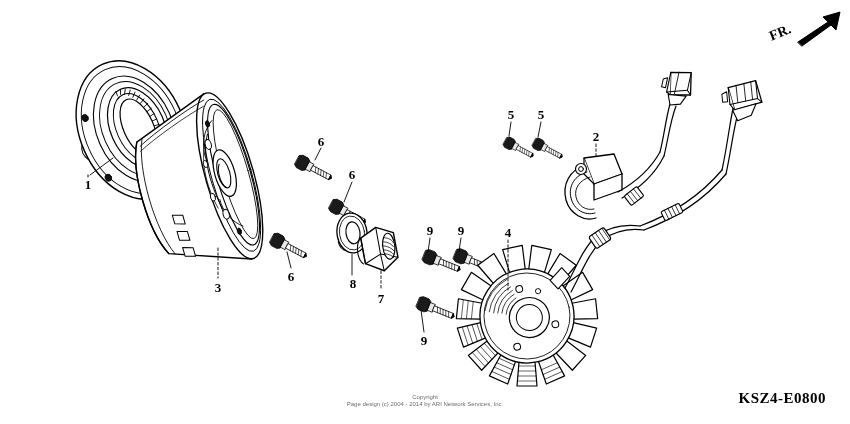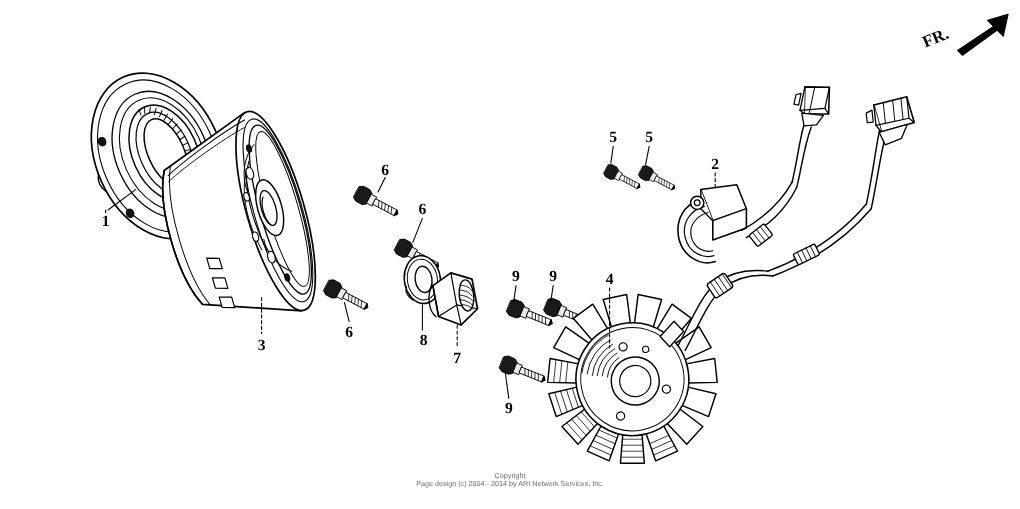--- a/index.html
+++ b/index.html
@@ -508,14 +508,15 @@
   <div class="callout-label" style="left:508px; top:232px;">4</div>
   <div class="callout-label" style="left:511px; top:114px;">5</div>
   <div class="callout-label" style="left:541px; top:114px;">5</div>
   <div class="callout-label" style="left:596px; top:136px;">2</div>
 
   <div id="copyright-block">
     <span id="copyright-line1">Copyright</span>
     <span id="copyright-line2">Page design (c) 2004 - 2014 by ARI Network Services, Inc.</span>
   </div>
 
+  <div id="part-number">KSZ4-E0800</div>
 
 </div>
 
 </body></html>

